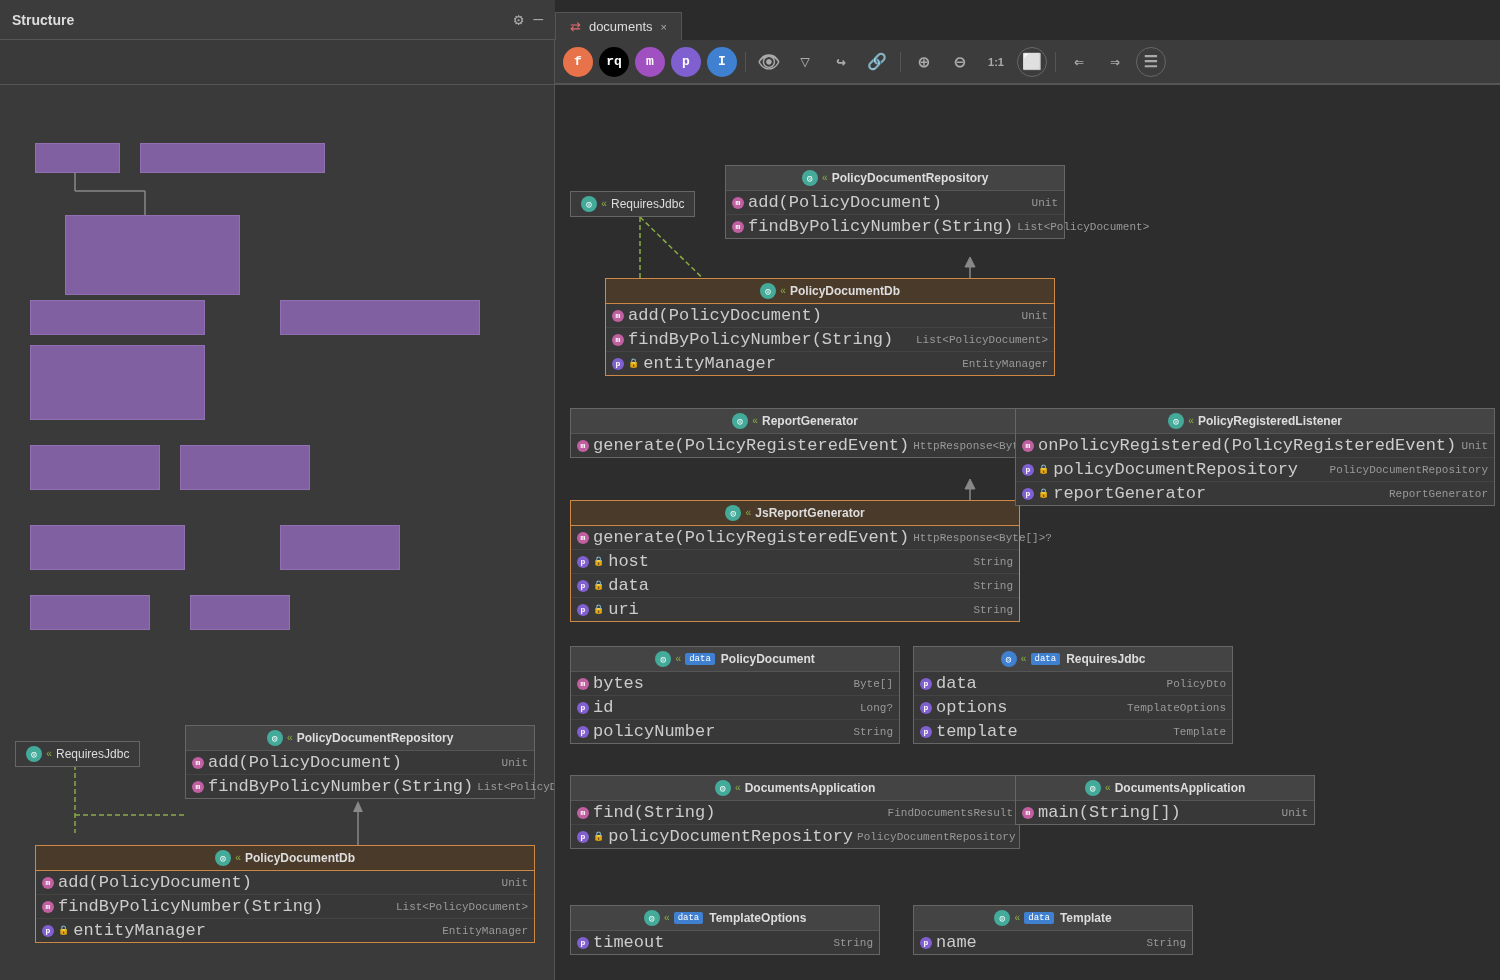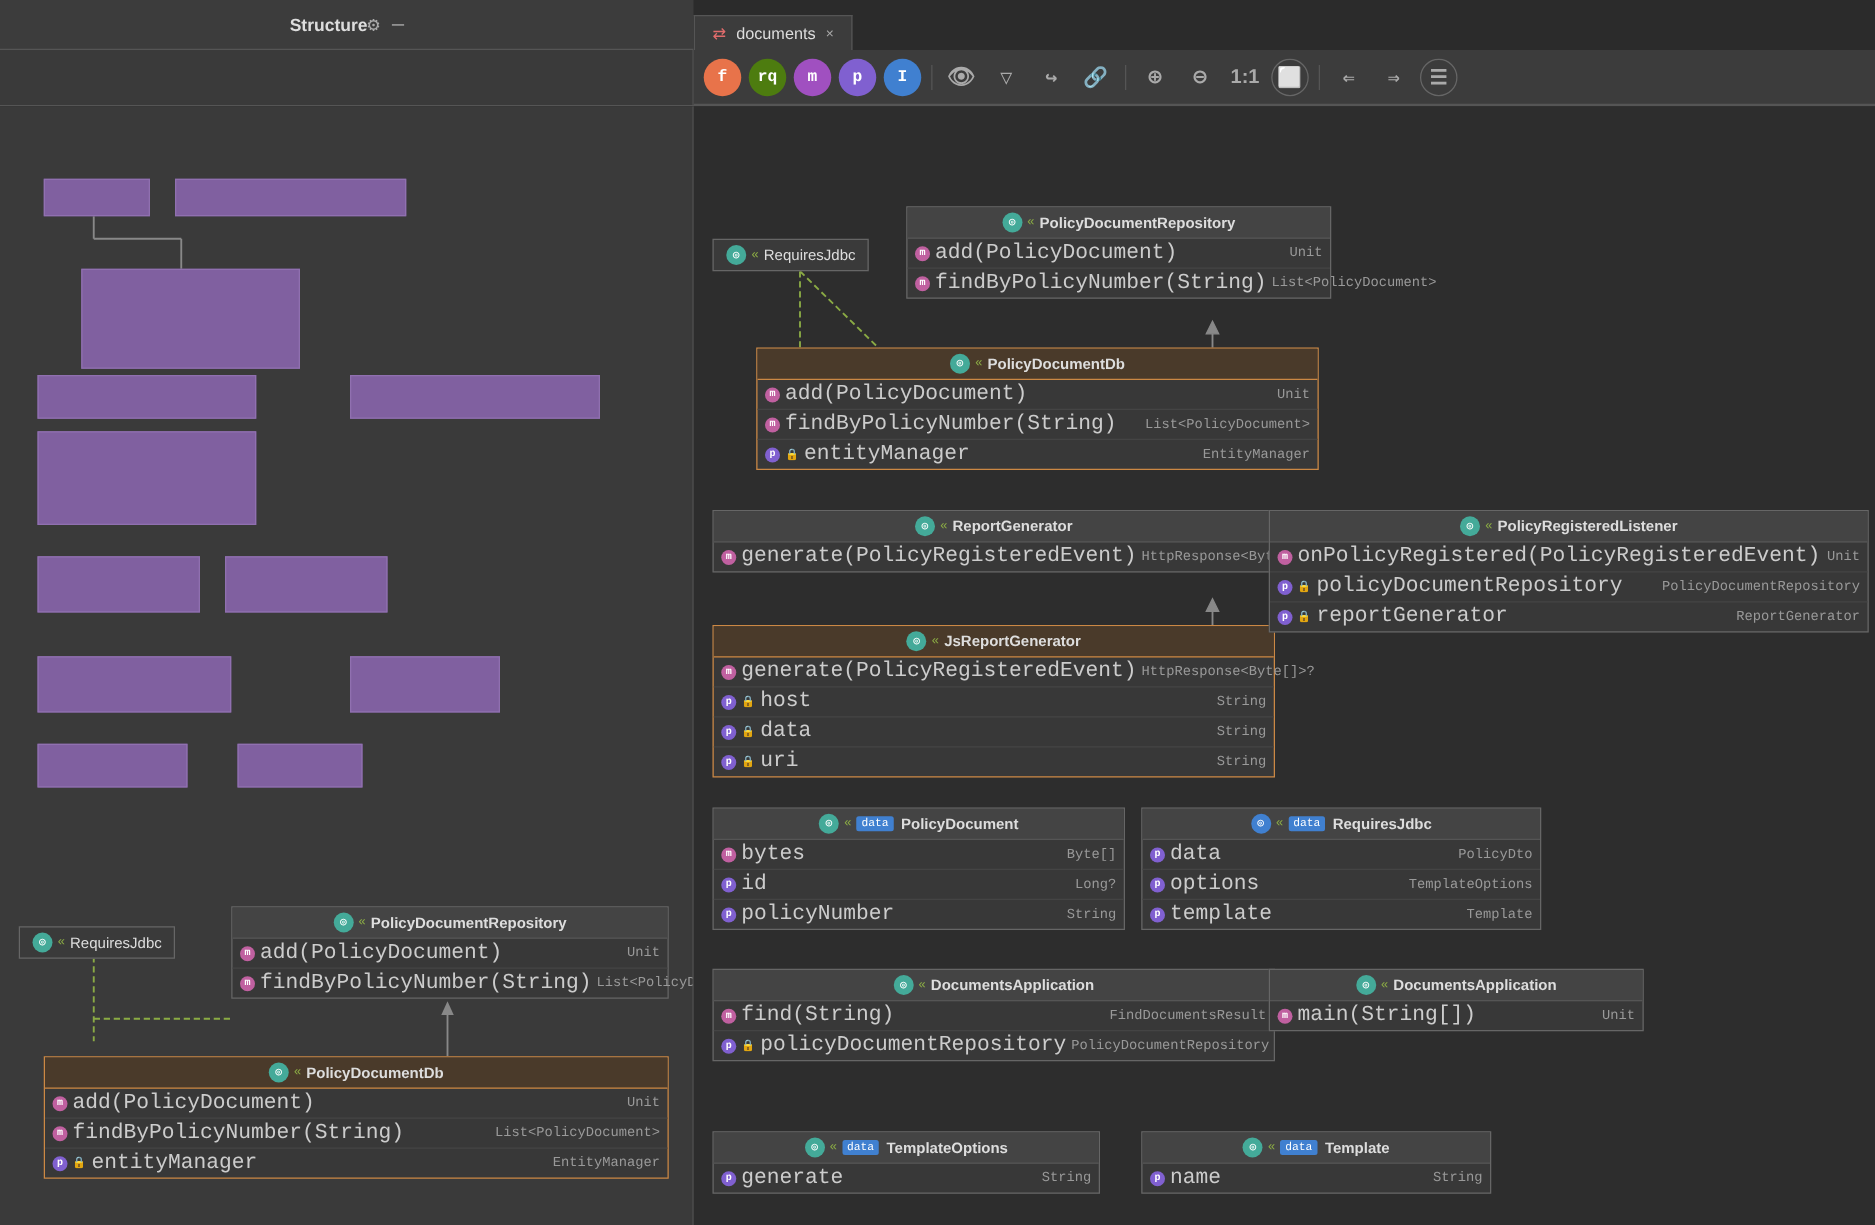--- a/index.html
+++ b/index.html
@@ -1,33 +1,33 @@
 <!DOCTYPE html>
 <html><head>
   <meta charset="utf-8">
   <style>
     * { box-sizing: border-box; margin: 0; padding: 0; }
     body { background: #2b2b2b; font-family: 'Courier New', monospace; font-size: 11px; color: #ccc; width: 1500px; height: 980px; overflow: hidden; display: flex; flex-direction: column; }
 
     
     .app-header { display: flex; height: 40px; background: #2b2b2b; }
-    .structure-panel-header { width: 555px; background: #3c3c3c; display: flex; align-items: center; justify-content: center; padding: 0 12px; border-bottom: 1px solid #555; }
+    .structure-panel-header { width: 555px; background: #3c3c3c; display: flex; align-items: center; justify-content: space-between; padding: 0 12px; border-bottom: 1px solid #555; }
     .structure-title { color: #ddd; font-size: 14px; font-weight: bold; font-family: sans-serif; }
     .header-icons { display: flex; gap: 10px; align-items: center; }
     .header-icon { color: #aaa; cursor: pointer; font-size: 16px; }
     .docs-tab-area { flex: 1; background: #2b2b2b; display: flex; align-items: flex-end; padding-left: 0; }
     .docs-tab { background: #3c3c3c; border-top: 1px solid #555; border-right: 1px solid #555; border-left: 1px solid #555; padding: 6px 14px; display: flex; align-items: center; gap: 8px; color: #ddd; font-family: sans-serif; font-size: 13px; cursor: pointer; }
     .docs-tab .tab-icon { color: #e06c6c; }
     .docs-tab .close-x { color: #aaa; font-size: 11px; }
 
     
     .toolbar { width: 945px; background: #3c3c3c; display: flex; align-items: center; gap: 6px; padding: 4px 8px; border-bottom: 1px solid #555; }
     .tool-btn { width: 30px; height: 30px; border-radius: 50%; display: flex; align-items: center; justify-content: center; cursor: pointer; font-size: 13px; font-weight: bold; }
     .tool-btn-f { background: #e8734a; color: white; }
-    .tool-btn-rq { background: #4d7c0f; color: white; }
+    .tool-btn-rq { background: #000000; color: white; }
     .tool-btn-m { background: #a050c0; color: white; }
     .tool-btn-p { background: #8060d0; color: white; }
     .tool-btn-i { background: #4080d0; color: white; }
     .tool-btn-generic { background: transparent; color: #aaa; font-size: 18px; border: none; }
     .toolbar-sep { width: 1px; height: 20px; background: #555; margin: 0 2px; }
 
     
     .main-area { display: flex; flex: 1; overflow: hidden; }
 
     
@@ -96,21 +96,21 @@
     <div class="tool-btn tool-btn-p">p</div>
     <div class="tool-btn tool-btn-i">I</div>
     <div class="toolbar-sep"></div>
     <div class="tool-btn tool-btn-generic" style="font-size:18px;">👁</div>
     <div class="tool-btn tool-btn-generic" style="font-size:16px;">▽</div>
     <div class="tool-btn tool-btn-generic" style="font-size:16px;">↪</div>
     <div class="tool-btn tool-btn-generic" style="font-size:16px;">🔗</div>
     <div class="toolbar-sep"></div>
     <div class="tool-btn tool-btn-generic" style="font-size:18px;">⊕</div>
     <div class="tool-btn tool-btn-generic" style="font-size:18px;">⊖</div>
-    <div class="tool-btn tool-btn-generic" style="font-size:16px; font-family:sans-serif;">1:1</div>
+    <div class="tool-btn tool-btn-generic" style="font-size:11px; font-family:sans-serif;">1:1</div>
     <div class="tool-btn tool-btn-generic" style="font-size:16px; border:1px solid #666;">⬜</div>
     <div class="toolbar-sep"></div>
     <div class="tool-btn tool-btn-generic" style="font-size:16px;">⇐</div>
     <div class="tool-btn tool-btn-generic" style="font-size:16px;">⇒</div>
     <div class="tool-btn tool-btn-generic" style="font-size:16px; border:1px solid #666;">☰</div>
   </div>
 </div>
 
 <div class="main-area">
 
@@ -465,21 +465,21 @@
       <div class="class-box" style="left:15px;top:820px;width:310px;">
         <div class="class-header">
           <span class="badge badge-green">◎</span>
           <span style="color:#8aaa44;font-size:10px;">«</span>
           <span class="data-badge">data</span>
           <span class="class-name">TemplateOptions</span>
         </div>
         <div class="class-member">
           <div class="member-left">
               <span class="circle-p">p</span>
-              <span class="member-name">generate</span>
+              <span class="member-name">timeout</span>
             </div>
           <span class="member-type">String</span>
         </div>
       </div>
 
       <div class="class-box" style="left:358px;top:820px;width:280px;">
         <div class="class-header">
           <span class="badge badge-green">◎</span>
           <span style="color:#8aaa44;font-size:10px;">«</span>
           <span class="data-badge">data</span>

